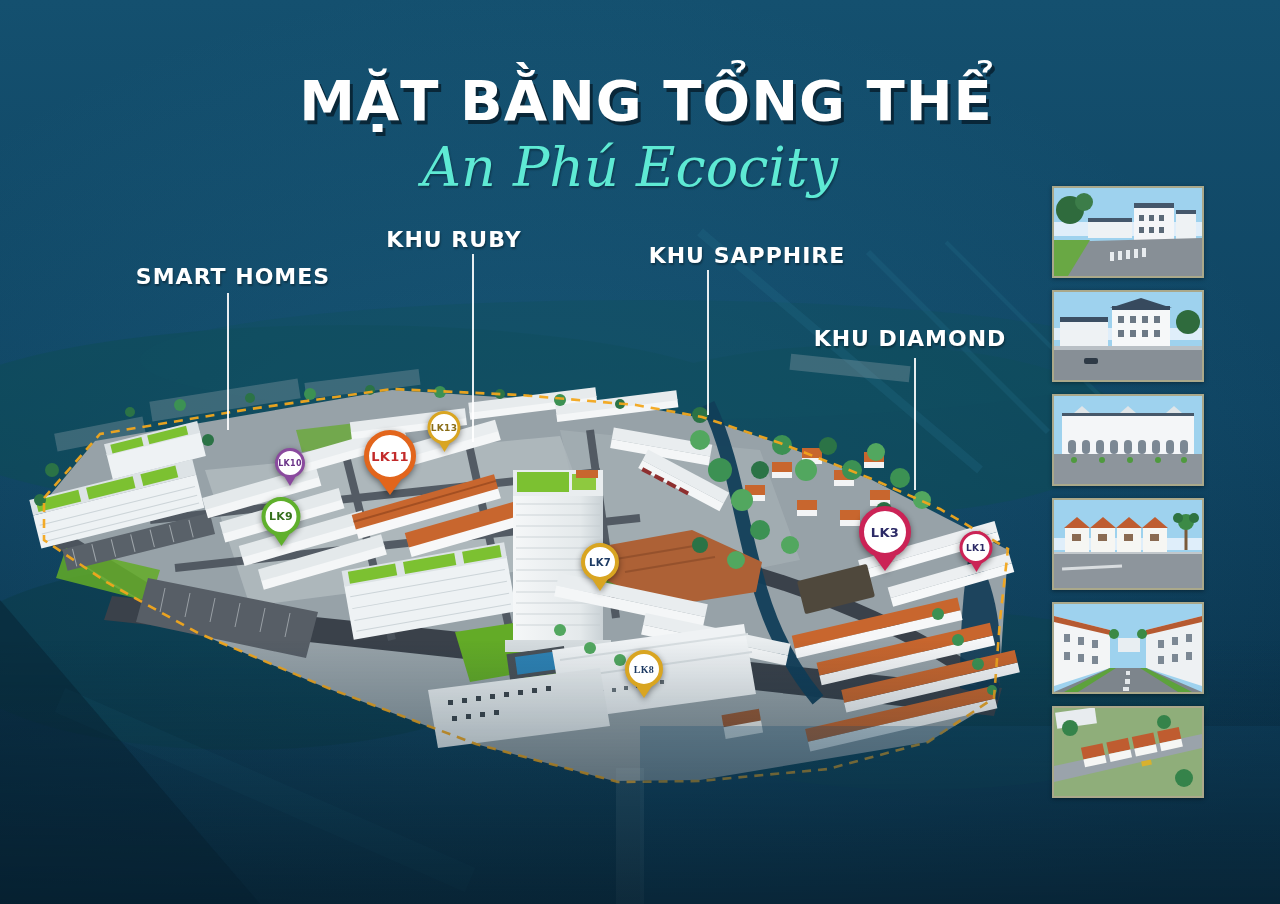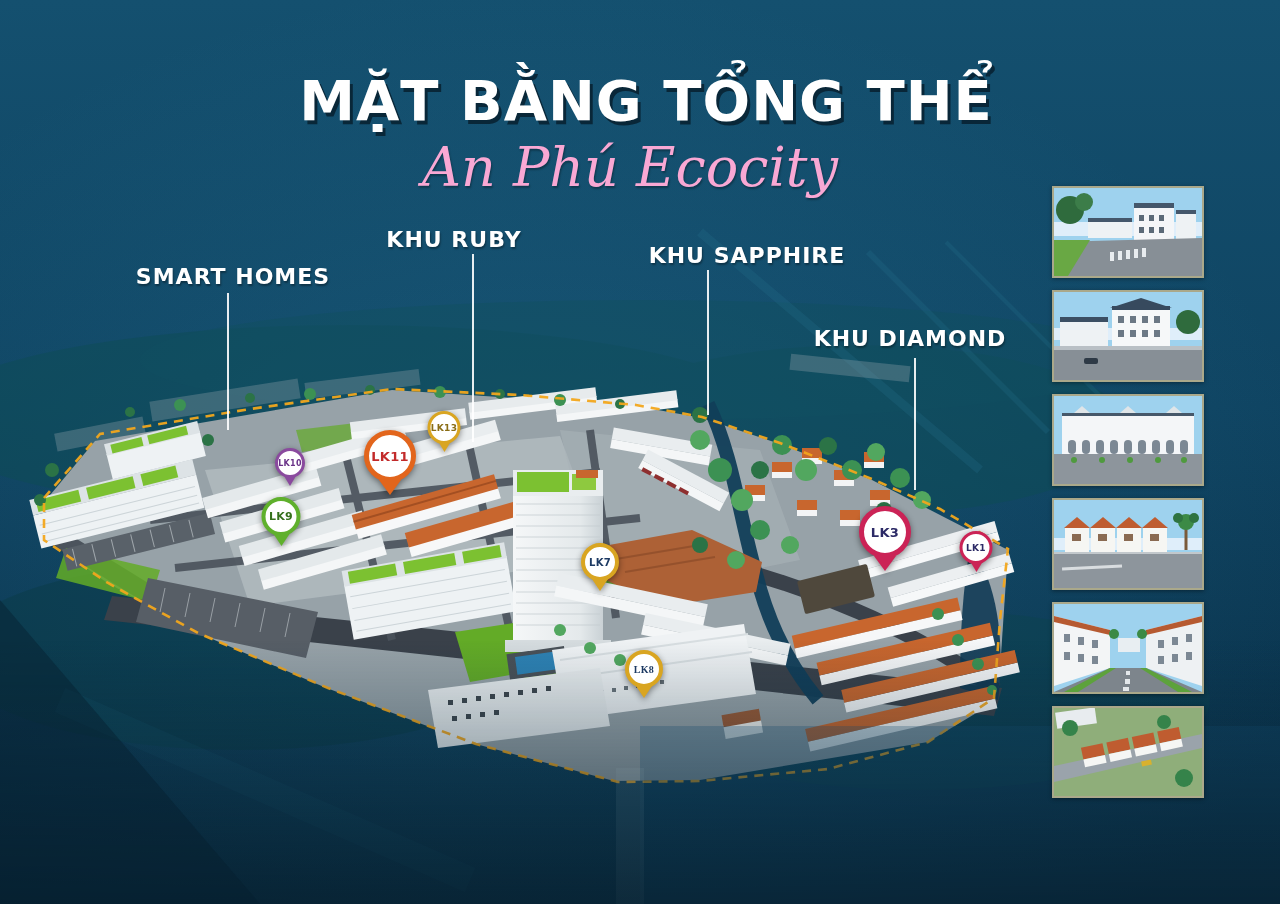--- a/index.html
+++ b/index.html
@@ -5,21 +5,21 @@
   html,body{margin:0;padding:0;background:#06202e;}
   .poster{position:relative;width:1280px;height:904px;overflow:hidden;
           font-family:"DejaVu Sans",sans-serif;background:#0f4462;}
   .scene{position:absolute;left:0;top:0;width:1280px;height:904px;display:block;}
 
   
   .main-title{position:absolute;left:630px;top:52px;transform:translateX(-50%);
     margin:16px;font-size:56px;font-weight:800;letter-spacing:1px;color:#fff;white-space:nowrap;
     text-shadow:3px 4px 0 rgba(7,32,47,.85);}
   .sub-title{position:absolute;left:630px;top:136px;transform:translateX(-50%);
-    font-family:"DejaVu Serif",serif;font-style:italic;font-size:54px;color:#f9a8d4;white-space:nowrap;
+    font-family:"DejaVu Serif",serif;font-style:italic;font-size:54px;color:#5eead4;white-space:nowrap;
     text-shadow:1px 2px 2px rgba(0,0,0,.3);}
 
   
   .zone{position:absolute;transform:translateX(-50%);color:#fff;font-weight:800;
     font-size:22px;letter-spacing:1px;white-space:nowrap;line-height:1;
     text-shadow:1px 2px 2px rgba(0,0,0,.35);}
   .zone--smart{left:233px;top:266px;}
   .zone--ruby{left:454px;top:229px;text-align:right;}
   .zone--sapphire{left:747px;top:245px;}
   .zone--diamond{left:910px;top:328px;}

